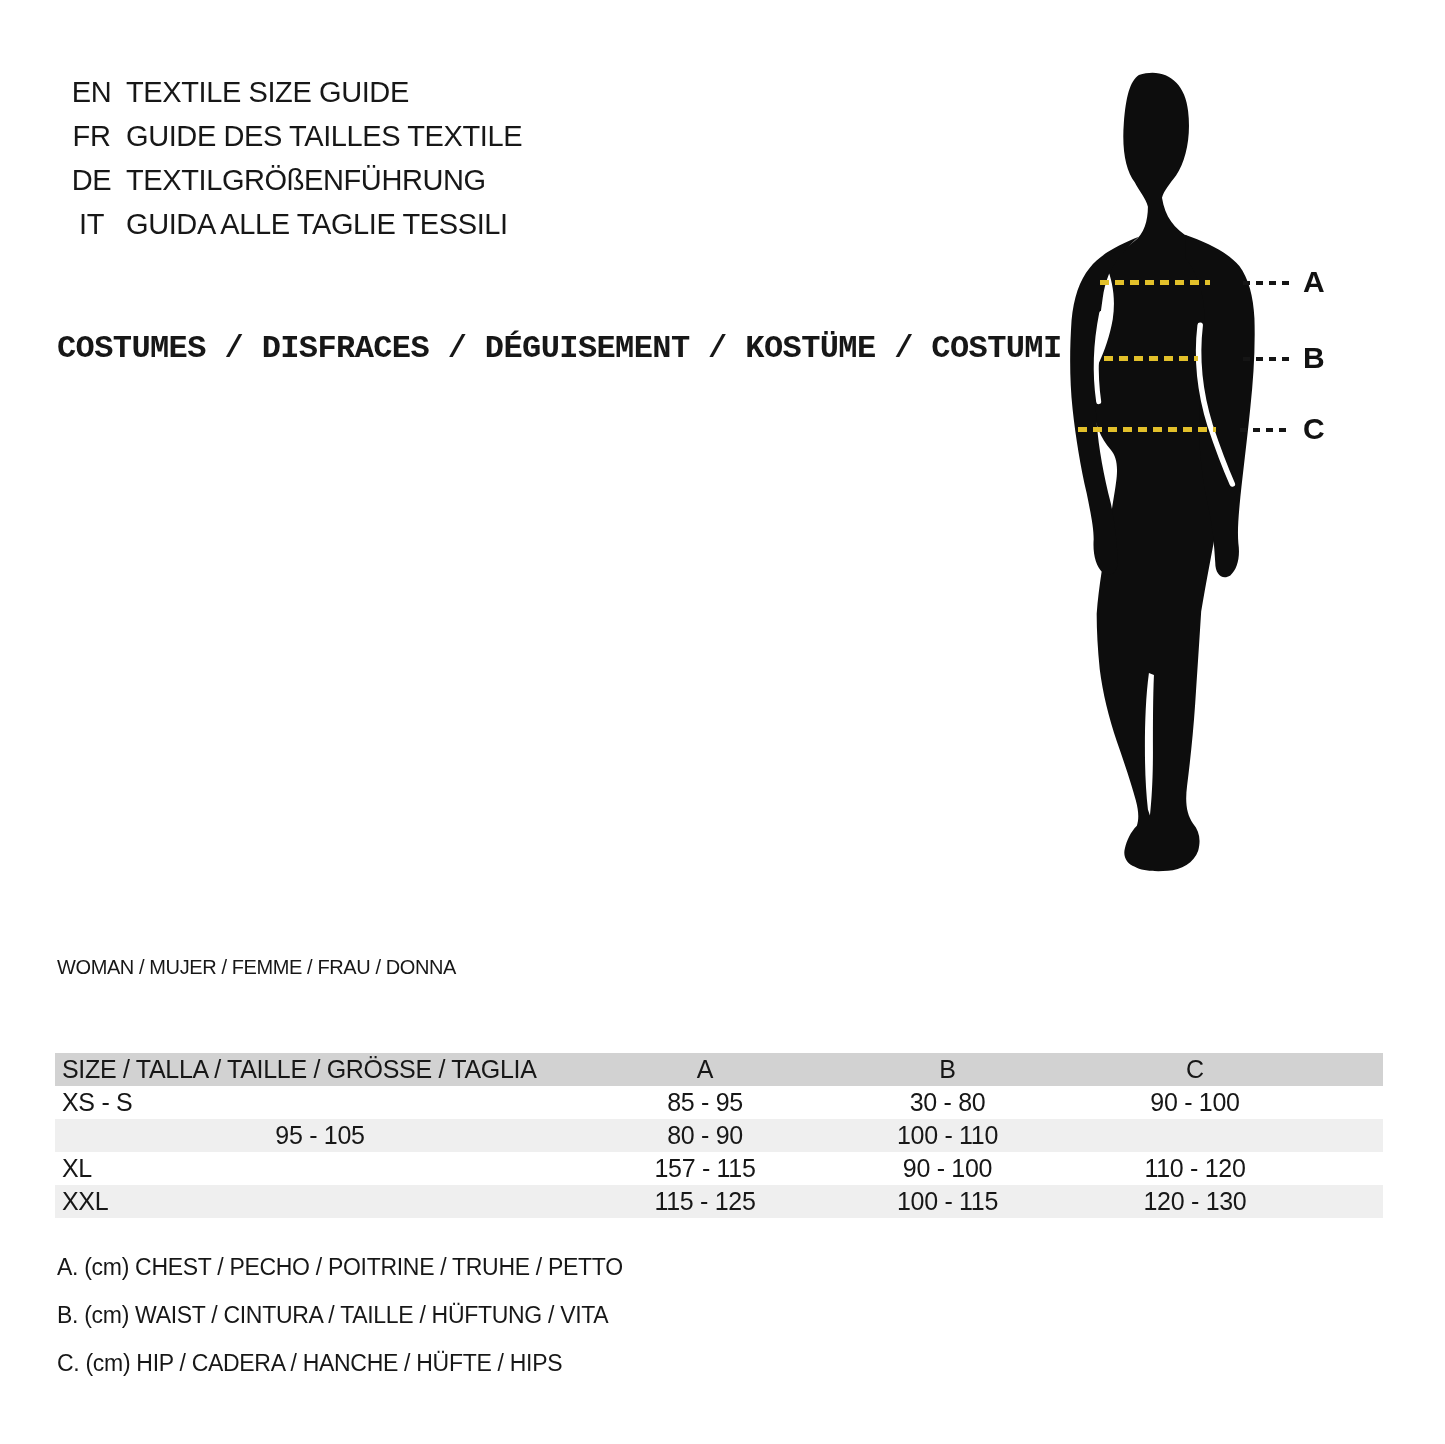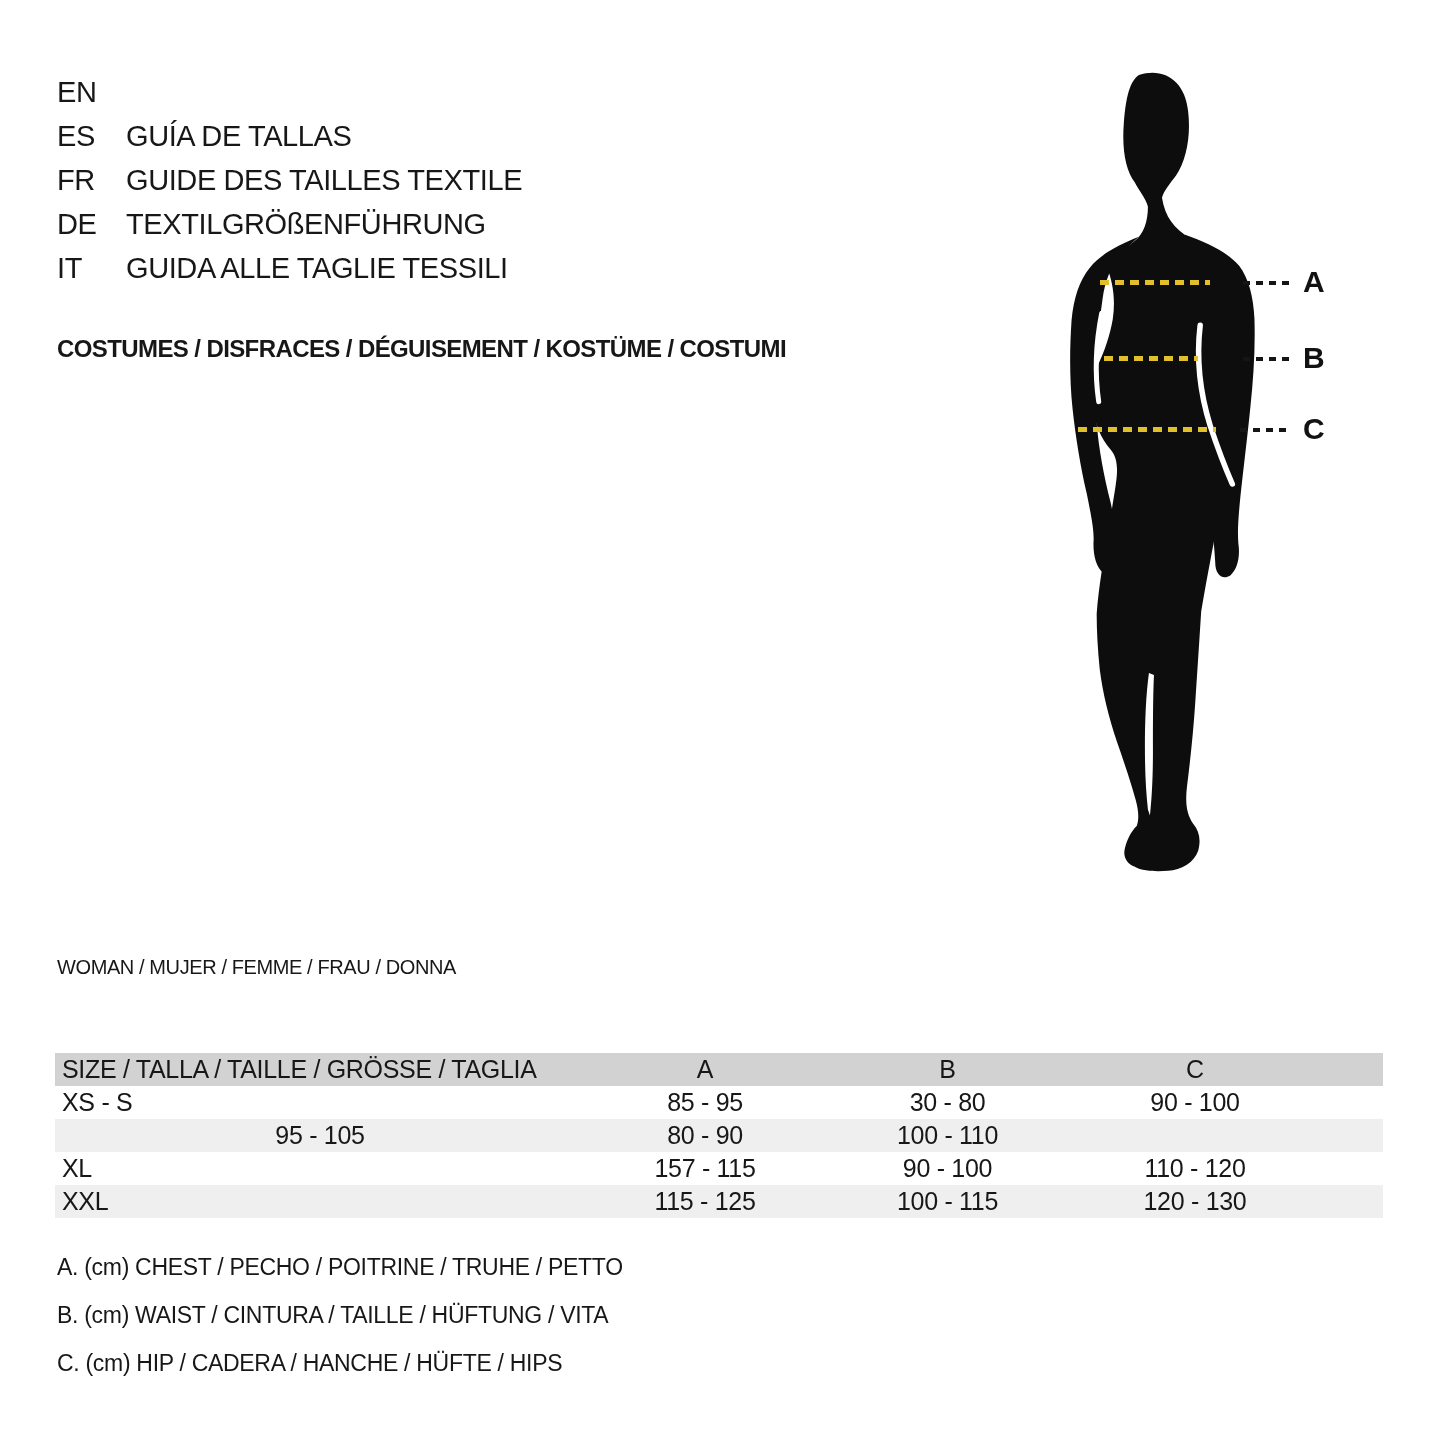--- a/index.html
+++ b/index.html
@@ -14,26 +14,26 @@
   .page{
     position:relative;
     width:1445px;height:1444px;
     background:#fff;
     font-family:"Liberation Sans", sans-serif;
     color:var(--text);
     overflow:hidden;
   }
   
   .lang-list{position:absolute;left:57px;top:70px;}
-  .lang-row{display:flex;line-height:44px;font-size:29px;letter-spacing:-0.4px;}
+  .lang-row{display:flex;line-height:44px;font-size:29px;letter-spacing:-0.4px;text-align:center;}
   .lang-code{width:69px;flex:0 0 69px;}
   
   .category-heading{
     position:absolute;left:57px;top:331px;
-    font-size:24px;font-weight:bold;letter-spacing:-0.6px;line-height:36px;
+    font-size:32px;font-weight:bold;letter-spacing:-0.6px;line-height:36px;font-family:Liberation Mono, monospace;
   }
   .section-heading{
     position:absolute;left:57px;top:949px;
     font-size:20px;letter-spacing:-0.4px;line-height:36px;
   }
   
   .figure-svg{position:absolute;left:1048px;top:66px;width:232px;height:834px;}
   .mline{position:absolute;height:5px;}
   .mline.yellow{background:repeating-linear-gradient(90deg,var(--accent-yellow) 0 9px,transparent 9px 15px);}
   .mline.black{height:4px;background:repeating-linear-gradient(90deg,#151515 0 7px,transparent 7px 13px);}
@@ -60,24 +60,21 @@
   .footnote{font-size:23px;line-height:48px;letter-spacing:-0.3px;white-space:nowrap;}
 </style>
 </head>
 <body>
 
 <div class="page">
 
   <div class="lang-list">
     <div class="lang-row">
       <span class="lang-code">EN</span>
-    </div>
-    <div class="lang-row">
-      <span class="lang-code">ES</span>
-      <span class="lang-title">GUÍA DE TALLAS</span>
+      <span class="lang-title">TEXTILE SIZE GUIDE</span>
     </div>
     <div class="lang-row">
       <span class="lang-code">FR</span>
       <span class="lang-title">GUIDE DES TAILLES TEXTILE</span>
     </div>
     <div class="lang-row">
       <span class="lang-code">DE</span>
       <span class="lang-title">TEXTILGRÖßENFÜHRUNG</span>
     </div>
     <div class="lang-row">

